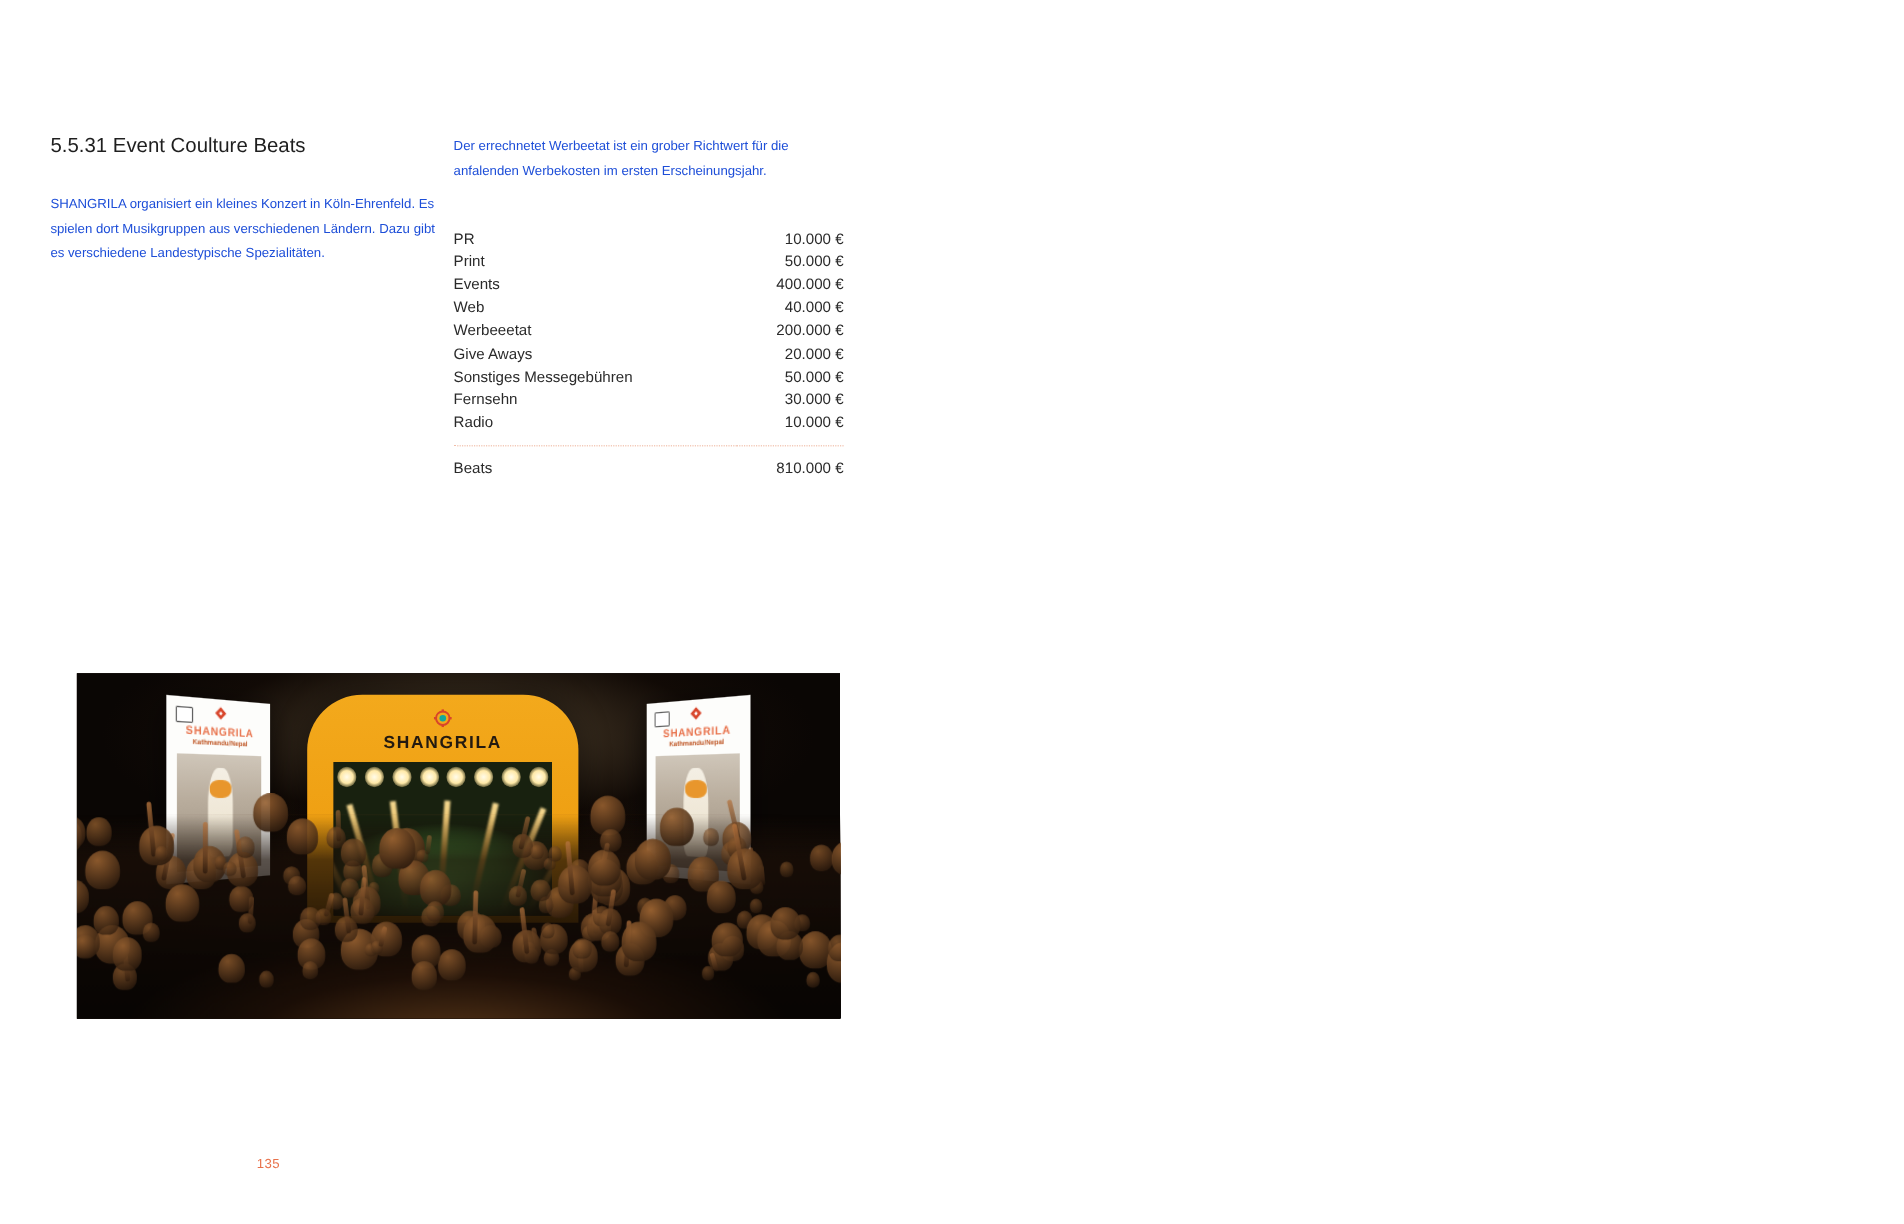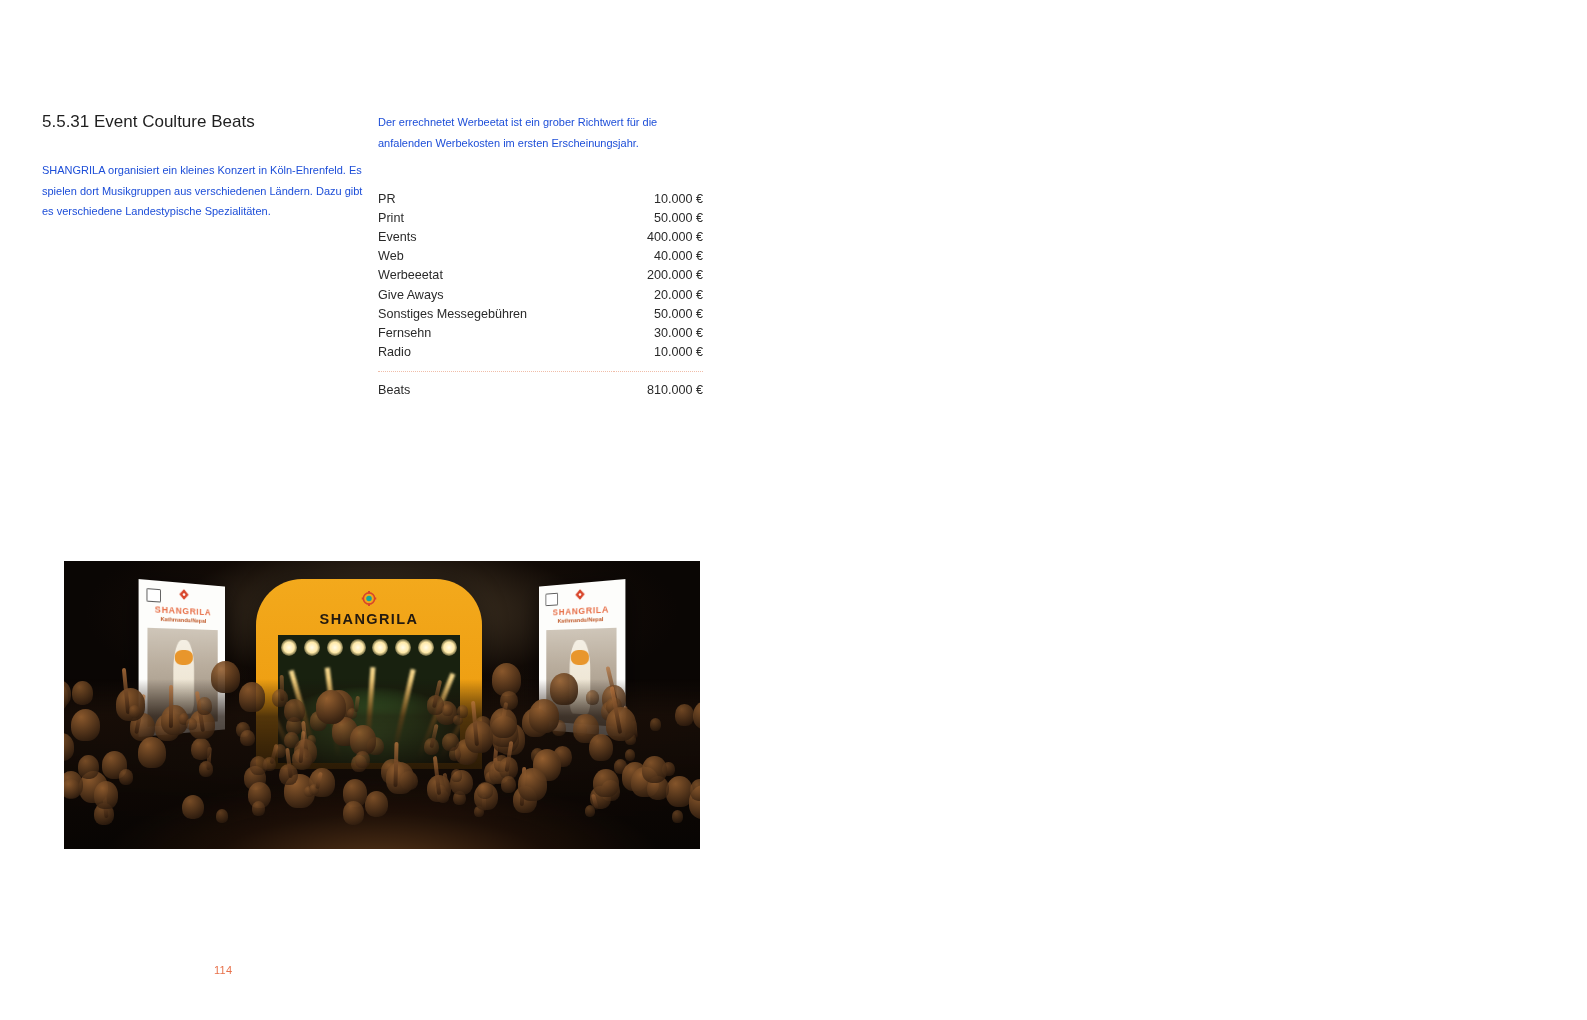--- a/index.html
+++ b/index.html
@@ -474,21 +474,21 @@
           <div class="head" style="width: 15.5306px; height: 17.3943px; left: 63.885%; bottom: 29.3272%; opacity: 0.68;"></div>
           <div class="head" style="width: 16.6458px; height: 18.6433px; left: 58.7589%; bottom: 57.5131%; opacity: 0.71;"></div>
           <div class="head" style="width: 11.0156px; height: 12.3374px; left: 13.1587%; bottom: 77.2006%; opacity: 0.59;"></div>
           <div class="head" style="width: 30.3856px; height: 34.0318px; left: 40.3774%; bottom: 73.2837%; opacity: 0.99;"></div>
           <div class="head" style="width: 28.0983px; height: 31.4701px; left: 74.4121%; bottom: 84.8677%; opacity: 0.94;"></div>
           <div class="head" style="width: 17.4964px; height: 19.596px; left: 67.2322%; bottom: 81.6052%; opacity: 0.72;"></div>
           <div class="head" style="width: 20.3542px; height: 22.7967px; left: 35.7765%; bottom: 74.6174%; opacity: 0.78;"></div>
         </div>
     </div>
 
-    <div class="folio folio-l">114</div>
+    <div class="folio folio-l">135</div>
   </div>
 
   <div class="page page-right">
 
     
 
     
 
     
 

